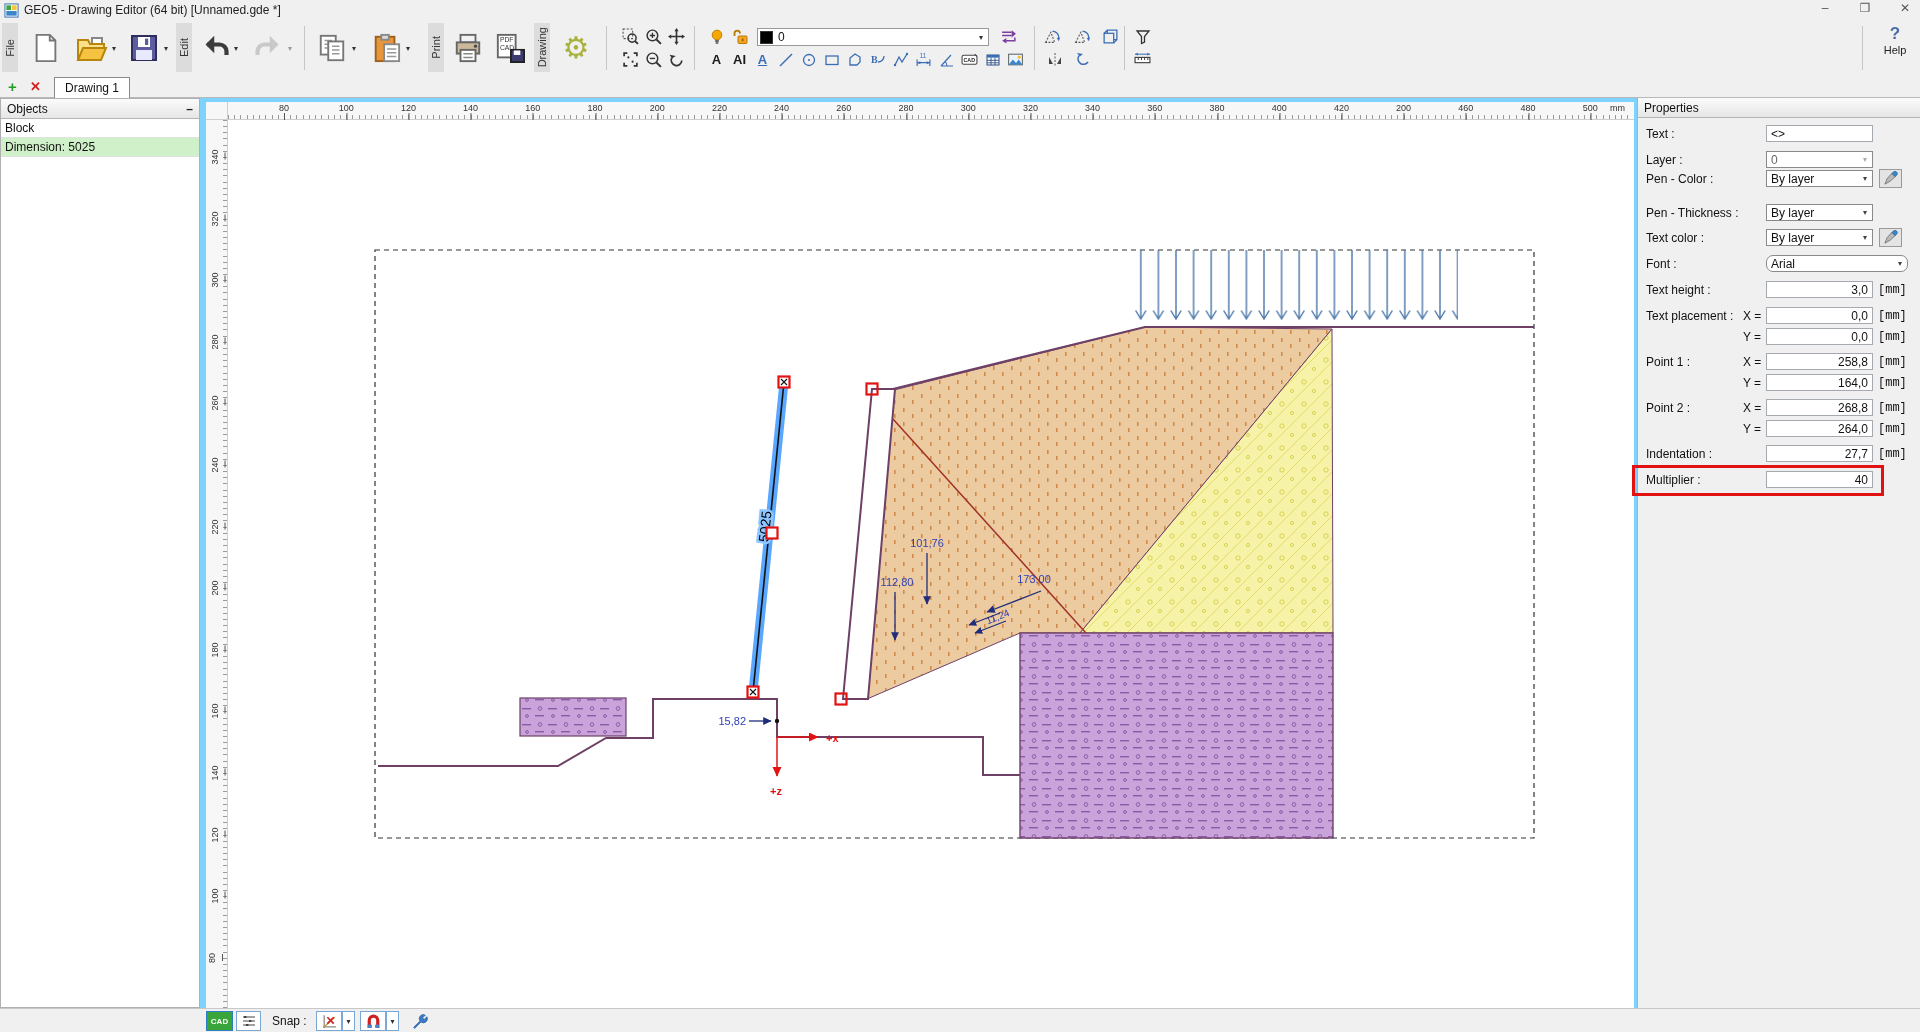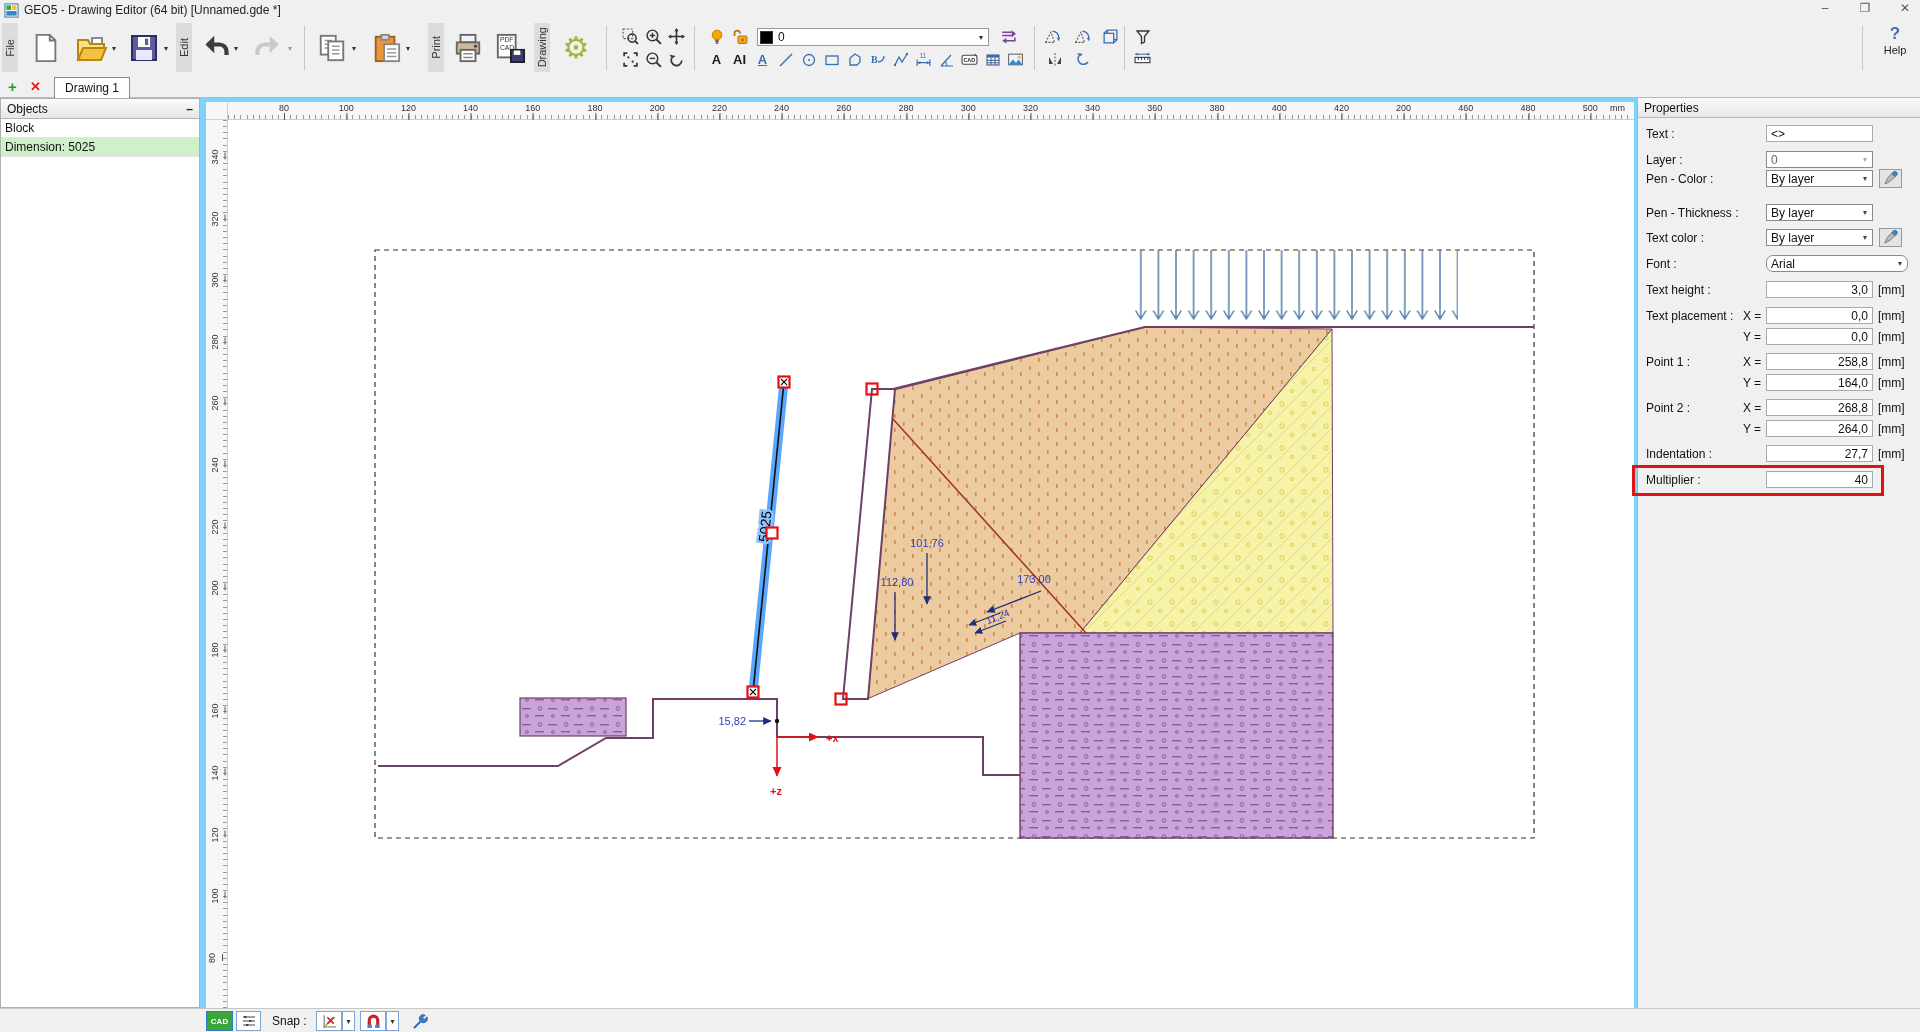--- a/index.html
+++ b/index.html
@@ -80,21 +80,21 @@
   .psub { position:absolute; left:105px; top:2px; font-size:12px; color:#111; }
   .pinput, .pnum { position:absolute; left:128px; top:0; width:107px; height:17px; background:#fff;
     border:1px solid #a5a9b0; font-size:12px; color:#111; padding:1px 4px; }
   .pnum { text-align:right; }
   .pdrop { position:absolute; left:128px; top:0; width:107px; height:17px; background:#fff;
     border:1px solid #8a8a8a; font-size:12px; color:#111; display:flex; align-items:center; }
   .pdrop .pval { flex:1; padding-left:4px; }
   .pdrop .parrow { width:14px; font-size:8px; color:#444; text-align:center; }
   .pdrop.wide { width:142px;border-radius:7px; }
   .pdrop.dim .pval { color:#666; } .pdrop.dim .parrow { color:#aaa; }
-  .punit { position:absolute; left:240px; top:2px; font-size:12px; color:#111; }
+  .punit { position:absolute; left:240px; top:2px; font-size:12px; color:#111;font-family:Liberation Mono, monospace; }
   .eyebtn { position:absolute; left:241px; top:-1px; width:23px; height:19px; background:#e4e4e4;
     border:1px solid #9a9a9a; display:flex; align-items:center; justify-content:center; }
   .redbox { position:absolute; left:-6px; top:367px; width:252px; height:31px;
     border:3px solid #e31212; pointer-events:none; }
 
   
   .statusbar { position:absolute; left:0; top:1008px; width:100%; height:24px; background:#f0f0f0;
     border-top:1px solid #c8c8c8; }
   .sbtn { position:absolute; top:2px; height:20px; display:flex; align-items:center; justify-content:center;
     background:#fff; border:1px solid #7aa7d4; }

